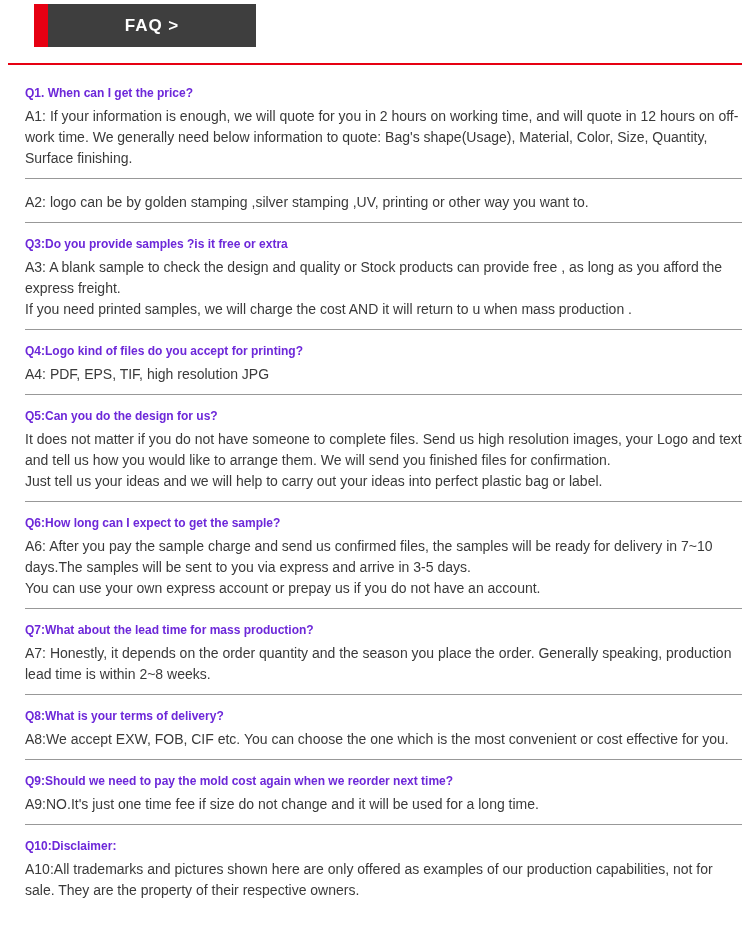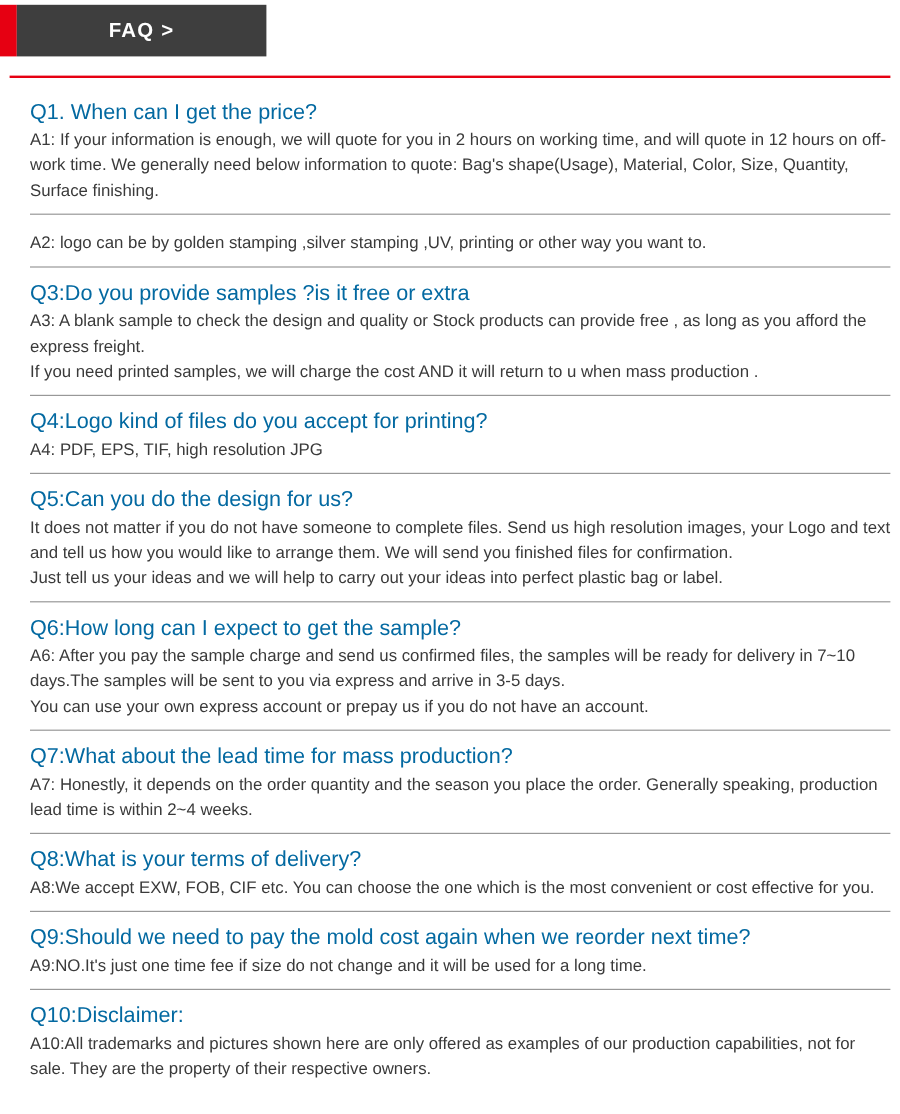--- a/index.html
+++ b/index.html
@@ -16,20 +16,21 @@
     height: 928px;
     position: relative;
     background: #fff;
   }
   
   .header {
     display: flex;
     align-items: stretch;
     padding-top: 4px;
     height: 43px;
+    padding-left: 34px;
   }
   .accent {
     width: 14px;
     background: #e60012;
   }
   .faq-tab {
     width: 208px;
     background: #3e3e3e;
     color: #ffffff;
     font-weight: bold;
@@ -44,24 +45,24 @@
     background: #e60012;
     margin: 16px 8px 0 8px;
   }
   
   .content {
     padding: 20px 8px 0 25px;
   }
   .faq-item { margin: 0; }
   .question {
     margin: 0 0 5px 0;
-    font-size: 18px;
+    font-size: 12px;
     line-height: 16px;
-    font-weight: normal;
-    color: #0369a1;
+    font-weight: bold;
+    color: #6d28d9;
   }
   .answer p {
     margin: 0;
     font-size: 14px;
     line-height: 21px;
     color: #3a3a3a;
   }
   .sep {
     border: none;
     border-top: 1px solid #989898;
@@ -128,21 +129,21 @@
     <div class="answer">
           <p>A6: After you pay the sample charge and send us confirmed files, the samples will be ready for delivery in 7~10 days.The samples will be sent to you via express and arrive in 3-5 days.</p>
           <p>You can use your own express account or prepay us if you do not have an account.</p>
         </div>
     <hr class="sep">
   </section>
 
   <section class="faq-item">
     <h2 class="question">Q7:What about the lead time for mass production?</h2>
     <div class="answer">
-          <p>A7: Honestly, it depends on the order quantity and the season you place the order. Generally speaking, production lead time is within 2~4 weeks.</p>
+          <p>A7: Honestly, it depends on the order quantity and the season you place the order. Generally speaking, production lead time is within 2~8 weeks.</p>
         </div>
     <hr class="sep">
   </section>
 
   <section class="faq-item">
     <h2 class="question">Q8:What is your terms of delivery?</h2>
     <div class="answer">
           <p>A8:We accept EXW, FOB, CIF etc. You can choose the one which is the most convenient or cost effective for you.</p>
         </div>
     <hr class="sep">

